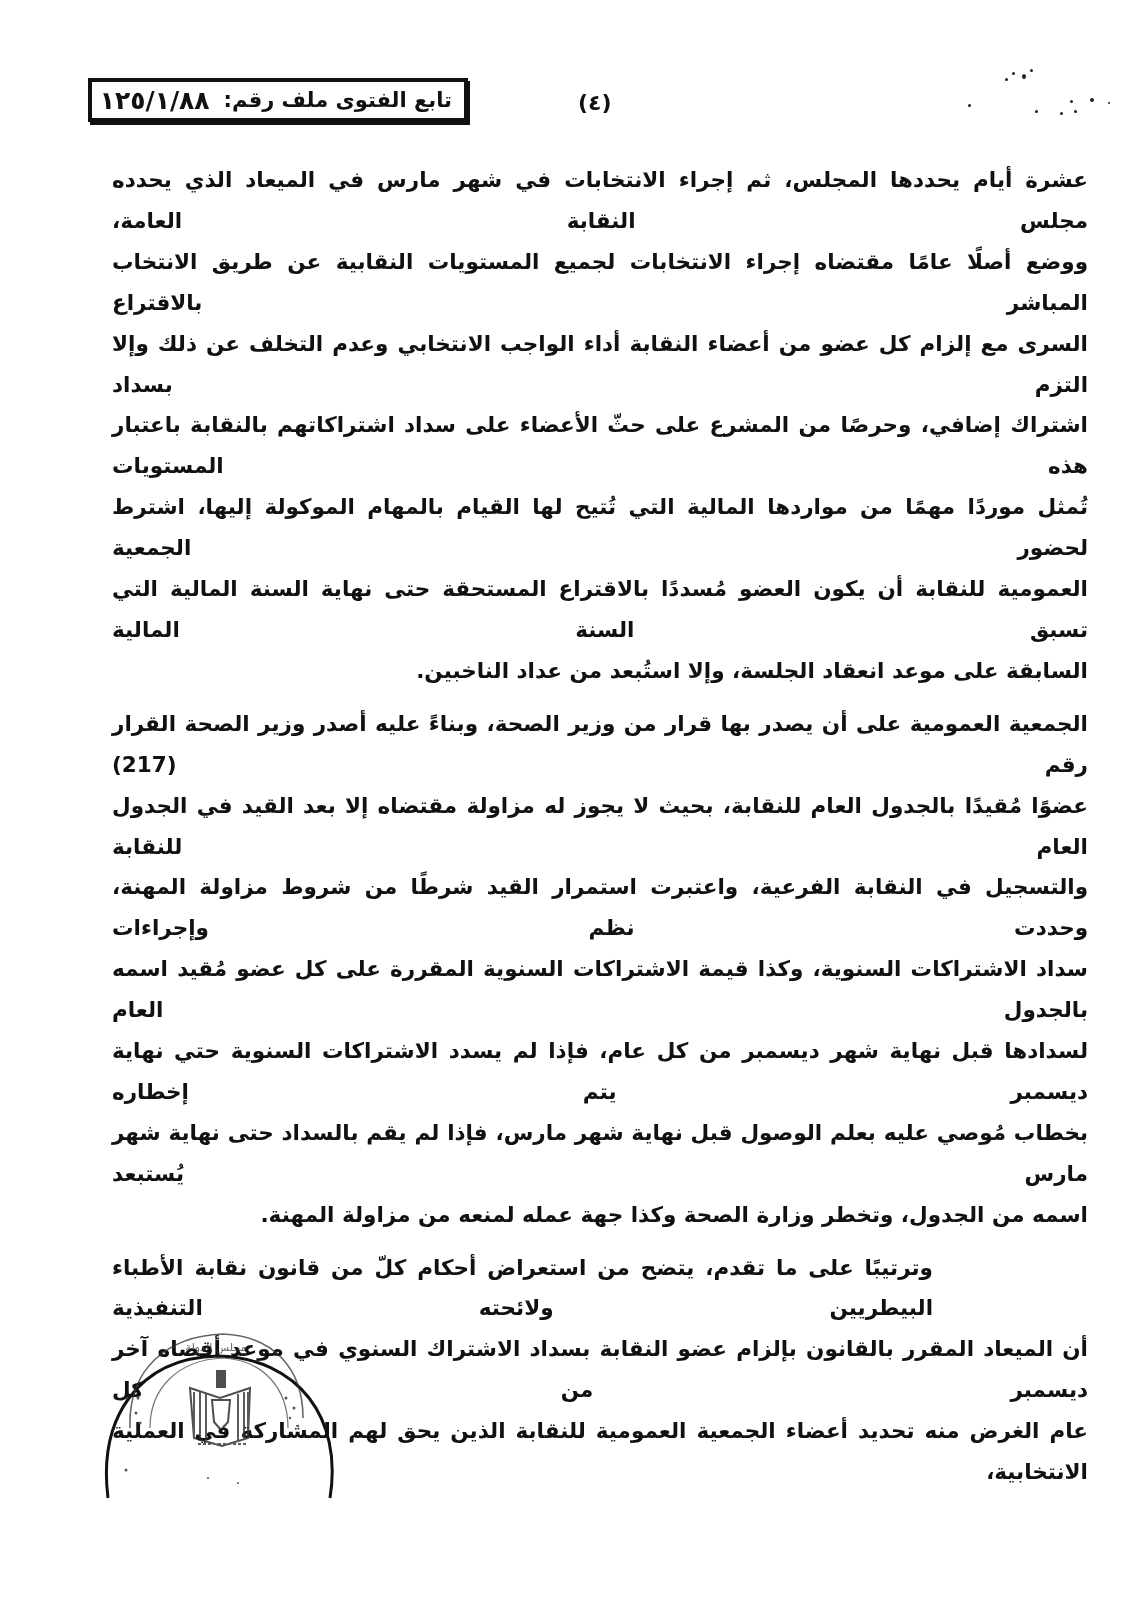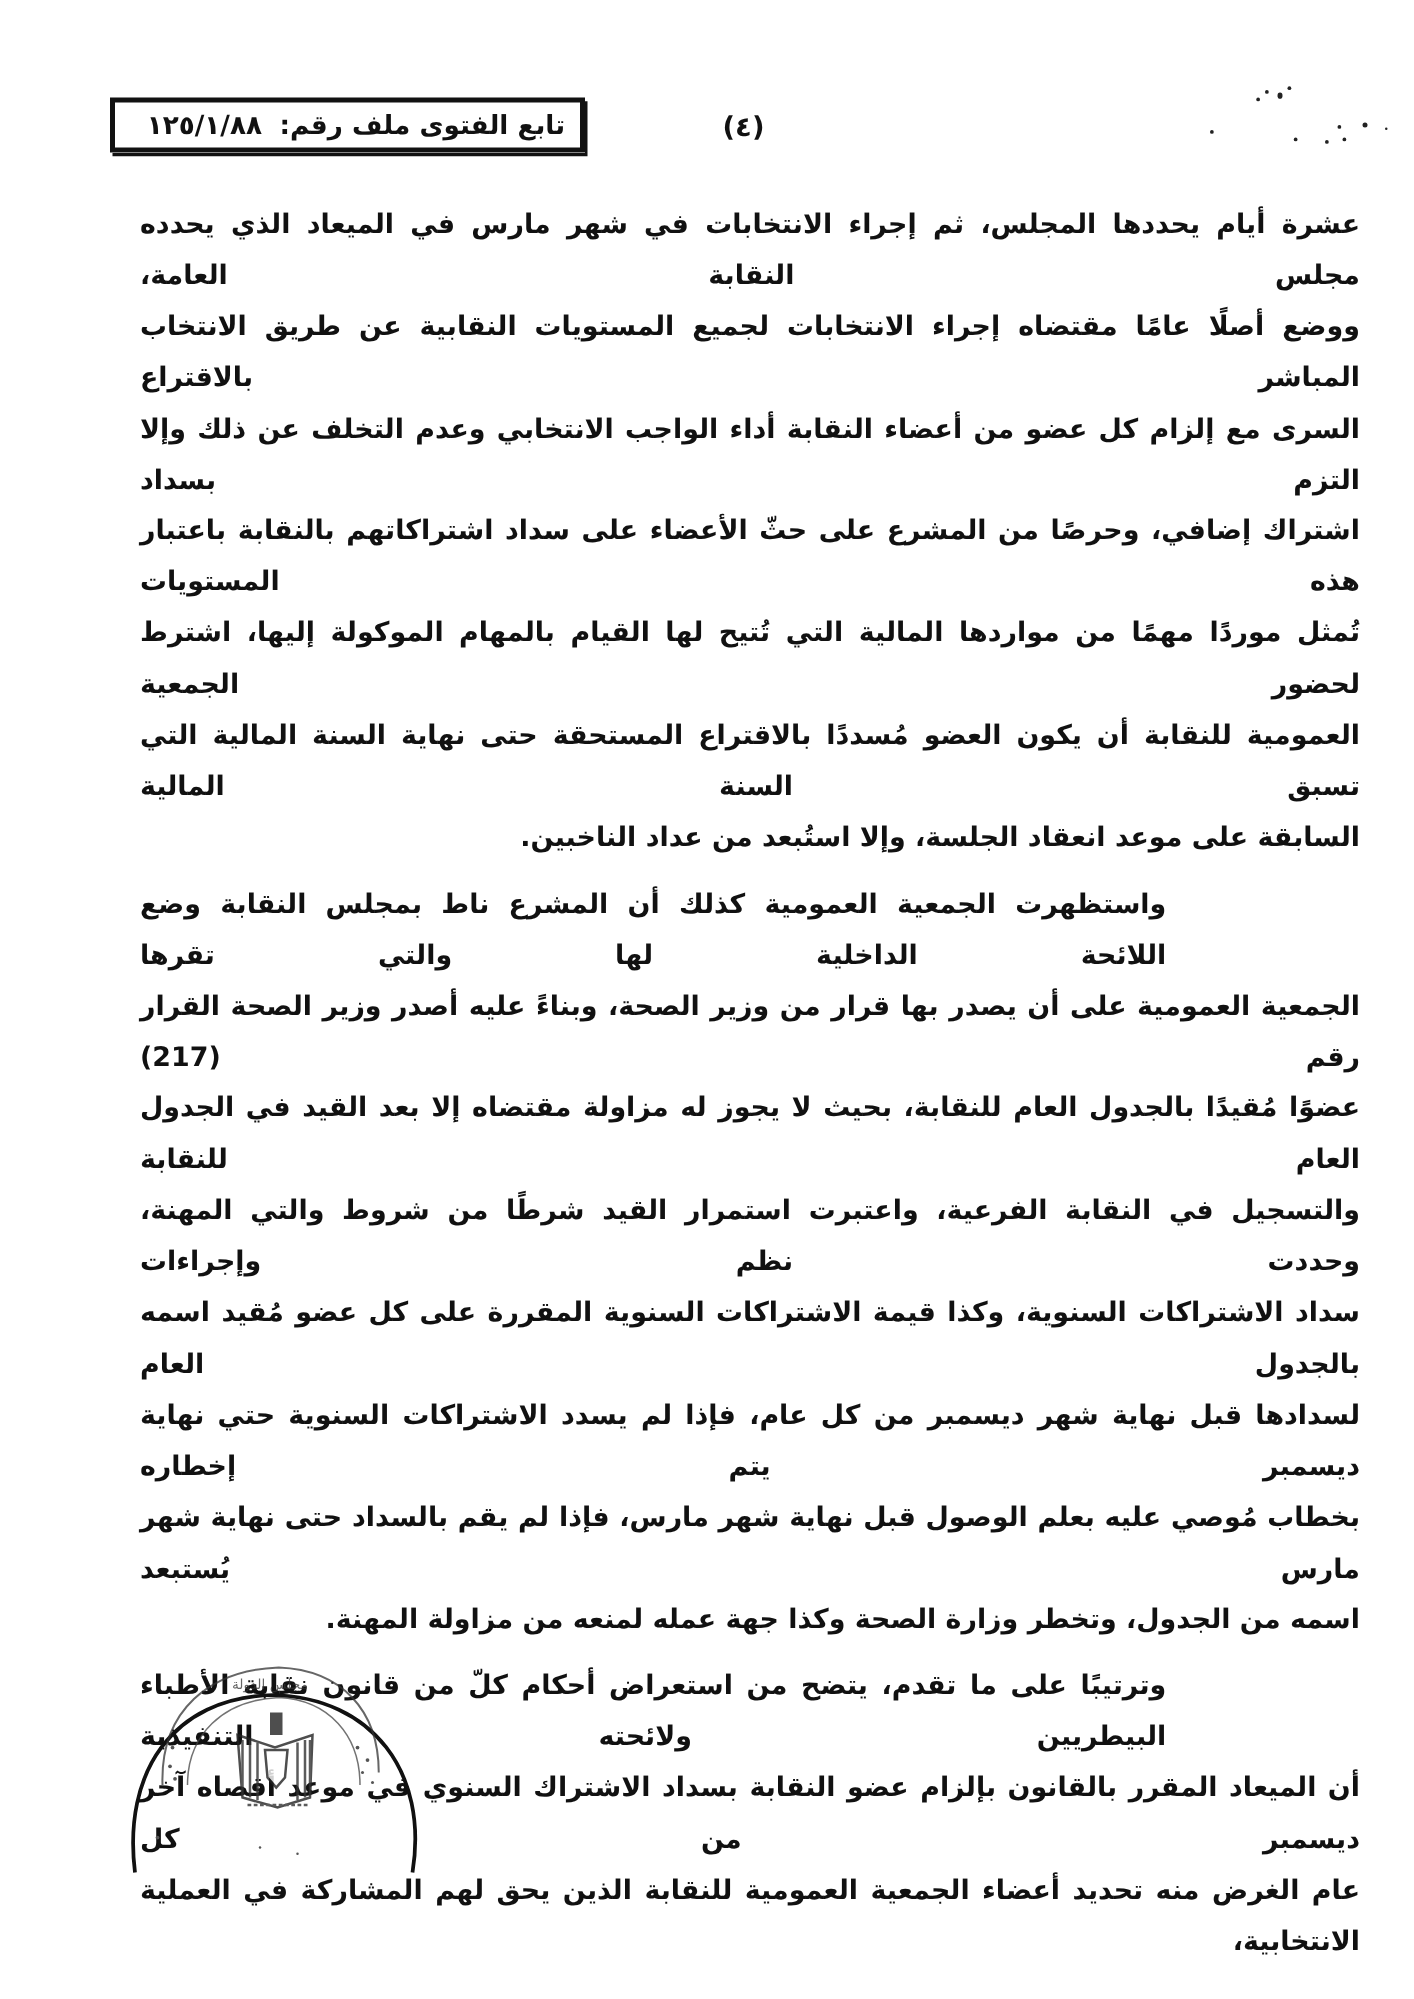--- a/index.html
+++ b/index.html
@@ -36,21 +36,21 @@
       justify-content: flex-start;
       padding-right: 12px;
       direction: rtl;
       font-weight: bold;
       font-size: 21px;
       white-space: nowrap;
       gap: 14px;
       box-shadow: 2px 3px 0 #111;
     }
     .header-box .ref-number {
-      font-size: 21px;
+      font-size: 25px;
       letter-spacing: 1px;
     }
     .page-number {
       position: absolute;
       left: 578px;
       top: 90px;
       font-size: 22px;
       font-weight: bold;
       direction: rtl;
     }
@@ -134,24 +134,23 @@
       <p>
         <span class="line">عشرة أيام يحددها المجلس، ثم إجراء الانتخابات في شهر مارس في الميعاد الذي يحدده مجلس النقابة العامة،</span>
         <span class="line">ووضع أصلًا عامًا مقتضاه إجراء الانتخابات لجميع المستويات النقابية عن طريق الانتخاب المباشر بالاقتراع</span>
         <span class="line">السرى مع إلزام كل عضو من أعضاء النقابة أداء الواجب الانتخابي وعدم التخلف عن ذلك وإلا التزم بسداد</span>
         <span class="line">اشتراك إضافي، وحرصًا من المشرع على حثّ الأعضاء على سداد اشتراكاتهم بالنقابة باعتبار هذه المستويات</span>
         <span class="line">تُمثل موردًا مهمًا من مواردها المالية التي تُتيح لها القيام بالمهام الموكولة إليها، اشترط لحضور الجمعية</span>
         <span class="line">العمومية للنقابة أن يكون العضو مُسددًا بالاقتراع المستحقة حتى نهاية السنة المالية التي تسبق السنة المالية</span>
         <span class="line last">السابقة على موعد انعقاد الجلسة، وإلا استُبعد من عداد الناخبين.</span>
       </p>
       <p>
-        <span class="line indent">واستظهرت الجمعية العمومية كذلك أن المشرع ناط بمجلس النقابة وضع اللائحة الداخلية لها والتي تقرها</span>
         <span class="line">الجمعية العمومية على أن يصدر بها قرار من وزير الصحة، وبناءً عليه أصدر وزير الصحة القرار رقم (217)</span>
         <span class="line">عضوًا مُقيدًا بالجدول العام للنقابة، بحيث لا يجوز له مزاولة مقتضاه إلا بعد القيد في الجدول العام للنقابة</span>
-        <span class="line">والتسجيل في النقابة الفرعية، واعتبرت استمرار القيد شرطًا من شروط والتي المهنة، وحددت نظم وإجراءات</span>
+        <span class="line">والتسجيل في النقابة الفرعية، واعتبرت استمرار القيد شرطًا من شروط مزاولة المهنة، وحددت نظم وإجراءات</span>
         <span class="line">سداد الاشتراكات السنوية، وكذا قيمة الاشتراكات السنوية المقررة على كل عضو مُقيد اسمه بالجدول العام</span>
         <span class="line">لسدادها قبل نهاية شهر ديسمبر من كل عام، فإذا لم يسدد الاشتراكات السنوية حتي نهاية ديسمبر يتم إخطاره</span>
         <span class="line">بخطاب مُوصي عليه بعلم الوصول قبل نهاية شهر مارس، فإذا لم يقم بالسداد حتى نهاية شهر مارس يُستبعد</span>
         <span class="line last">اسمه من الجدول، وتخطر وزارة الصحة وكذا جهة عمله لمنعه من مزاولة المهنة.</span>
       </p>
       <p>
         <span class="line indent">وترتيبًا على ما تقدم، يتضح من استعراض أحكام كلّ من قانون نقابة الأطباء البيطريين ولائحته التنفيذية</span>
         <span class="line">أن الميعاد المقرر بالقانون بإلزام عضو النقابة بسداد الاشتراك السنوي في موعد أقصاه آخر ديسمبر من كل</span>
         <span class="line">عام الغرض منه تحديد أعضاء الجمعية العمومية للنقابة الذين يحق لهم المشاركة في العملية الانتخابية،</span>
       </p>

